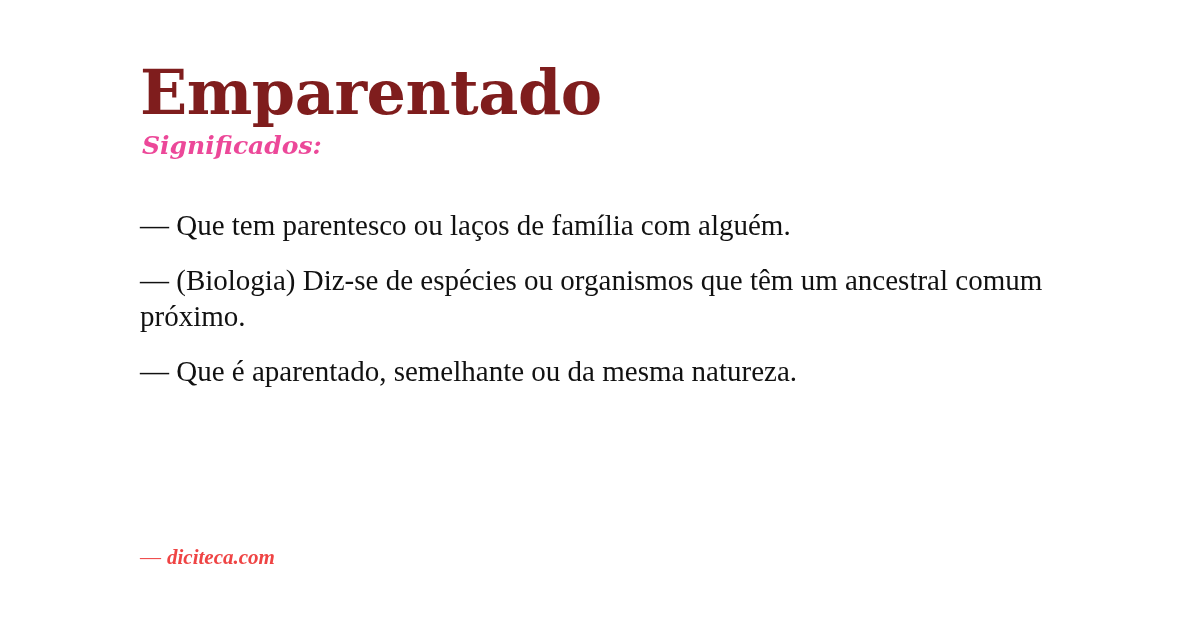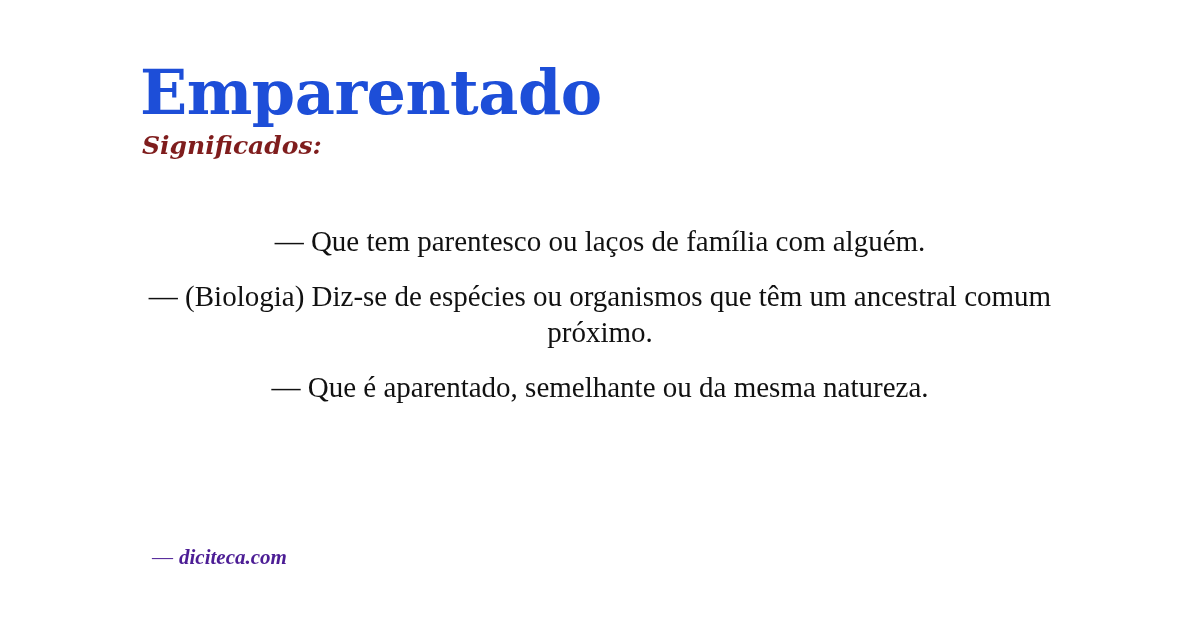--- a/index.html
+++ b/index.html
@@ -18,59 +18,57 @@
     width: 1200px;
     height: 628px;
     box-sizing: border-box;
     padding: 60px 140px 0 140px;
   }
   .word-title {
     font-family: "DejaVu Serif", "Liberation Serif", serif;
     font-weight: bold;
     font-size: 62px;
     line-height: 1.05;
-    color: #1d4ed8;
+    color: #7f1d1d;
     letter-spacing: -0.5px;
     margin: 0;
   }
   .subtitle {
     font-family: "DejaVu Serif", "Liberation Serif", serif;
     font-weight: bold;
     font-style: italic;
     font-size: 25px;
-    color: #7f1d1d;
+    color: #ec4899;
     margin: 6px 0 16px 2px;
   }
   .definitions {
-    margin-top: 64px;
+    margin-top: 48px;
     list-style: none;
     padding: 0;
-    text-align: center;
   }
   .definition-item {
     font-family: "Liberation Serif", "DejaVu Serif", serif;
     font-size: 29px;
     line-height: 1.22;
     color: #111111;
     margin-bottom: 20px;
     max-width: 930px;
   }
   .dash {
     color: #111111;
   }
   .footer {
     position: absolute;
     left: 140px;
     bottom: 58px;
     font-family: "Liberation Serif", "DejaVu Serif", serif;
     font-style: italic;
     font-weight: bold;
     font-size: 21px;
-    color: #4c1d95;
-    margin-left: 12px;
+    color: #ef4444;
   }
   .footer .dash-small {
     font-style: normal;
     font-weight: normal;
     margin-right: 6px;
   }
 </style>
 </head>
 <body>
 

